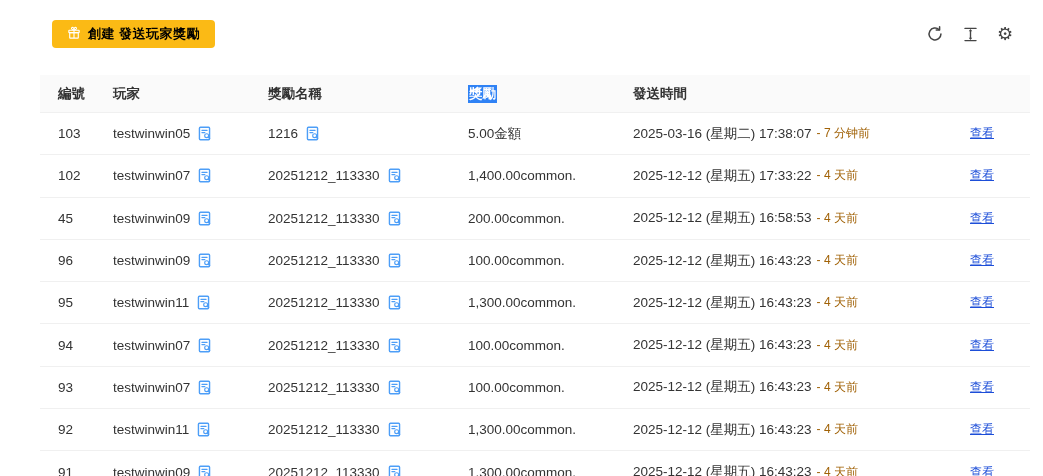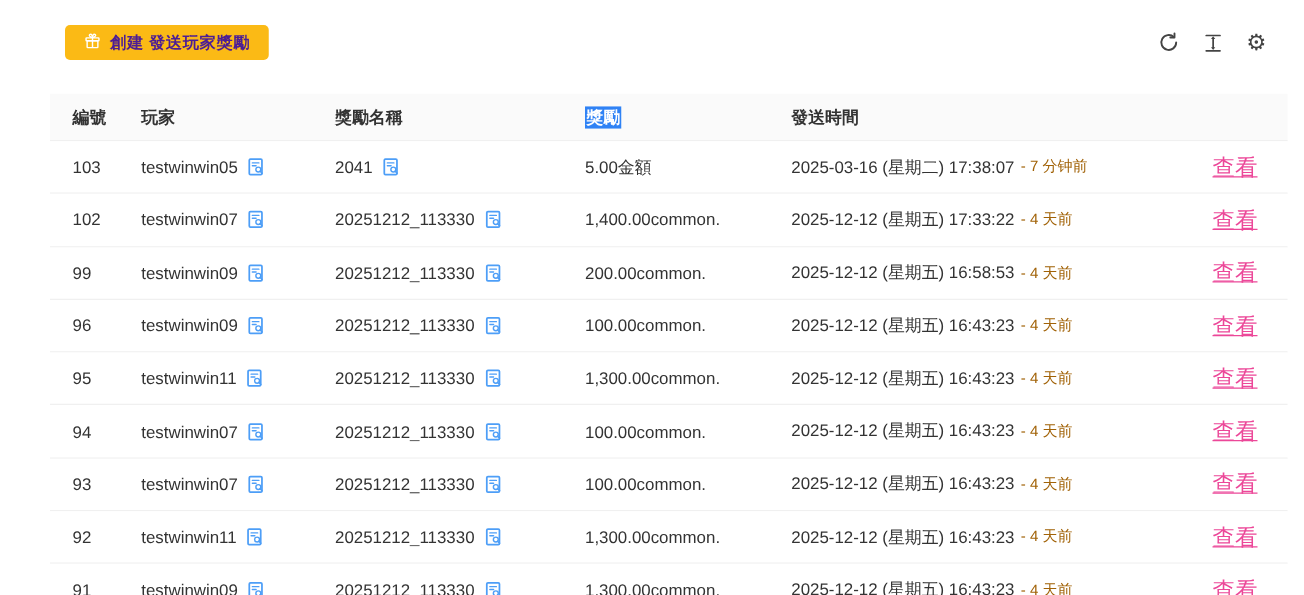--- a/index.html
+++ b/index.html
@@ -11,21 +11,21 @@
   }
   .page { width: 1043px; height: 476px; overflow: hidden; position: relative; background: #fff; }
 
   
   .toolbar {
     display: flex; justify-content: space-between; align-items: center;
     padding: 20px 28px 0 52px;
   }
   .create-btn {
     display: inline-flex; align-items: center; gap: 7px;
-    background: #fbba15; color: #4c1d95; border: none; border-radius: 4px;
+    background: #fbba15; color: #000000; border: none; border-radius: 4px;
     height: 28px; padding: 0 15px; font-size: 13px; font-weight: 600;
     font-family: inherit; cursor: pointer; letter-spacing: .5px;
   }
   .toolbar-icons { display: flex; align-items: center; gap: 15px; }
   .tool-icon { display: inline-flex; align-items: center; justify-content: center;
     width: 20px; height: 20px; cursor: pointer; color: #444; }
   .gear-glyph { font-size: 18px; line-height: 1; color: #444; }
 
   
   .table { margin: 27px 13px 0 40px; font-size: 13.5px; }
@@ -43,21 +43,21 @@
   .col-time   { width: 341px; flex: 0 0 auto; }
   .col-action { flex: 1 1 auto; padding-left: 12px; position: relative; }
   .th.col-action::before {
     content: ""; position: absolute; left: 0; top: 8px; bottom: 8px;
     width: 1px; background: #e8e8e8;
   }
   .sel-highlight { background: #2f82f5; color: #fff; padding: 0 1px; }
 
   .doc-icon { margin-left: 7px; flex: 0 0 auto; display: inline-flex; }
   .time-ago { color: #a16207; font-size: 12px; margin-left: 5px; }
-  .view-link { color: #ec4899; text-decoration: underline; cursor: pointer; font-size: 18px; }
+  .view-link { color: #1d4ed8; text-decoration: underline; cursor: pointer; font-size: 12px; }
 </style>
 </head>
 <body>
 
 <div class="page">
 
   <div class="toolbar">
     <button class="create-btn">
       <span class="btn-icon">
         <svg width="14" height="14" viewBox="0 0 16 16">
@@ -109,21 +109,21 @@
         <span class="doc-icon">
           <svg width="15" height="15" viewBox="0 0 16 16">
             <rect x="2.6" y="1.4" width="10.8" height="13.2" rx="1" fill="none" stroke="#4d9ef7" stroke-width="1.5"></rect>
             <path d="M5.2 4.6 h5.6 M5.2 7 h3.2" stroke="#4d9ef7" stroke-width="1.2" stroke-linecap="round"></path>
             <circle cx="10.3" cy="10.3" r="2.1" fill="#fff" stroke="#4d9ef7" stroke-width="1.2"></circle>
             <path d="M11.8 11.8 l1.7 1.7" stroke="#4d9ef7" stroke-width="1.3" stroke-linecap="round"></path>
           </svg>
         </span>
       </div>
       <div class="td col-rname">
-        <span>2041</span>
+        <span>1216</span>
         <span class="doc-icon">
           <svg width="15" height="15" viewBox="0 0 16 16">
             <rect x="2.6" y="1.4" width="10.8" height="13.2" rx="1" fill="none" stroke="#4d9ef7" stroke-width="1.5"></rect>
             <path d="M5.2 4.6 h5.6 M5.2 7 h3.2" stroke="#4d9ef7" stroke-width="1.2" stroke-linecap="round"></path>
             <circle cx="10.3" cy="10.3" r="2.1" fill="#fff" stroke="#4d9ef7" stroke-width="1.2"></circle>
             <path d="M11.8 11.8 l1.7 1.7" stroke="#4d9ef7" stroke-width="1.3" stroke-linecap="round"></path>
           </svg>
         </span>
       </div>
       <div class="td col-reward">5.00金額</div>
@@ -164,21 +164,21 @@
       <div class="td col-time">
         <span>2025-12-12 (星期五) 17:33:22</span>
         <span class="time-ago">- 4 天前</span>
       </div>
       <div class="td col-action">
         <a class="view-link">查看</a>
       </div>
     </div>
 
     <div class="tr">
-      <div class="td col-id">99</div>
+      <div class="td col-id">45</div>
       <div class="td col-player">
         <span>testwinwin09</span>
         <span class="doc-icon">
           <svg width="15" height="15" viewBox="0 0 16 16">
             <rect x="2.6" y="1.4" width="10.8" height="13.2" rx="1" fill="none" stroke="#4d9ef7" stroke-width="1.5"></rect>
             <path d="M5.2 4.6 h5.6 M5.2 7 h3.2" stroke="#4d9ef7" stroke-width="1.2" stroke-linecap="round"></path>
             <circle cx="10.3" cy="10.3" r="2.1" fill="#fff" stroke="#4d9ef7" stroke-width="1.2"></circle>
             <path d="M11.8 11.8 l1.7 1.7" stroke="#4d9ef7" stroke-width="1.3" stroke-linecap="round"></path>
           </svg>
         </span>

